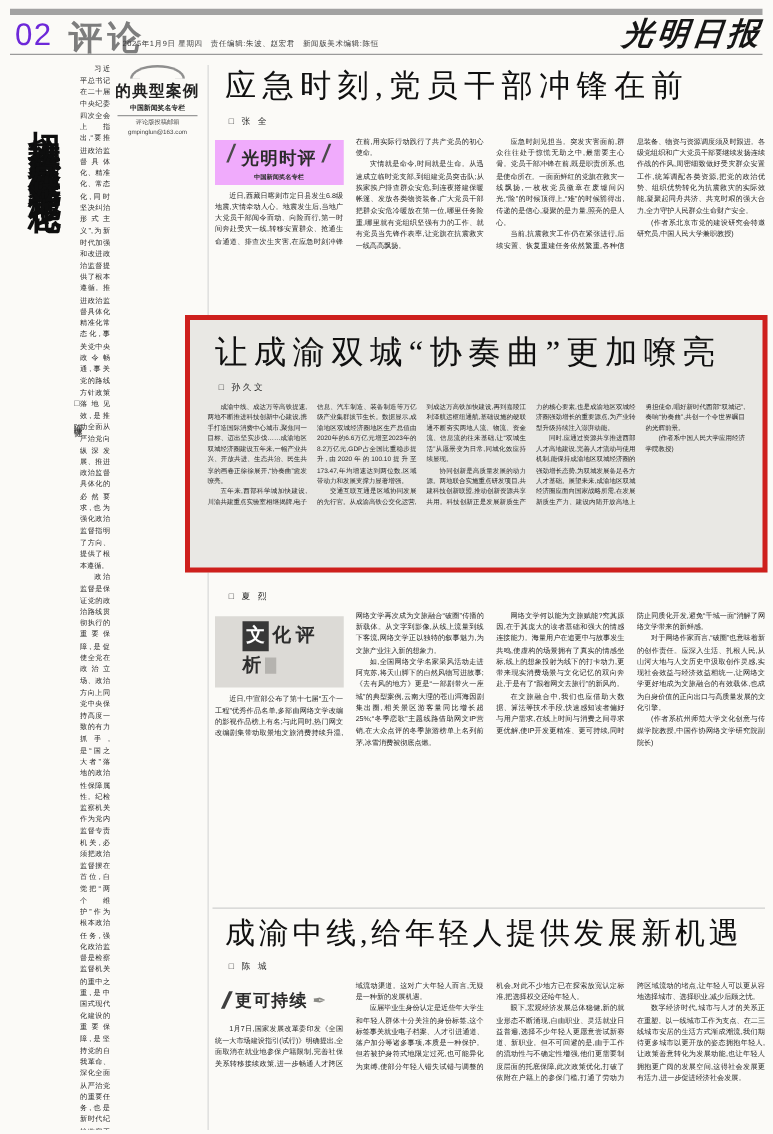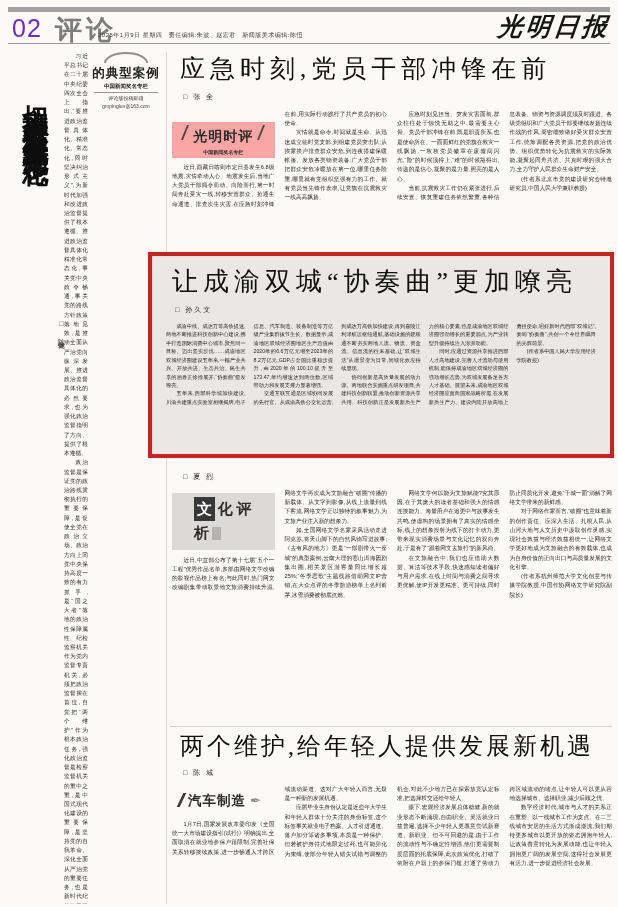--- a/index.html
+++ b/index.html
@@ -43,21 +43,21 @@
             font-weight:bold; font-size:26px; letter-spacing:3.5px; color:#0e0e0e; height:505px; margin-left:6px; }
   .vauthor { position:absolute; right:-2px; top:236px; writing-mode:vertical-rl;
              font-size:7px; color:#333; letter-spacing:2px; }
 
   
   .top-article { left:172px; top:52px; width:440px; height:198px; }
   .top-article .headline { font-size:25px; letter-spacing:5px; margin-left:8px; }
   .top-article .kicker-author { display:block; margin:7px 0 0 11px; }
   .cols { column-gap:10px; }
   .top-body { margin-top:8px; height:142px; column-count:4; }
-  .badge-shiping { text-align:center; margin:12px 0 5px; background:#fca5a5; padding:3px 0 2px; }
+  .badge-shiping { text-align:center; margin:2px 0 5px; background:#f0abfc; padding:3px 0 2px; }
   .bs-title { display:inline-block; position:relative; font-size:14px; font-weight:bold;
               color:#2b2b2b; padding:0 10px; letter-spacing:1px; }
   .bs-title::before,.bs-title::after { content:""; position:absolute; top:0; width:2px; height:15px;
               background:#4a4a4a; transform:skewX(-22deg); }
   .bs-title::before { left:1px; } .bs-title::after { right:1px; }
   .bs-sub { font-size:5px; font-weight:bold; color:#333; }
 
   
   .featured { left:148px; top:252px; width:466px; height:206px; background:#e9e8e4;
               border:4px solid #ce201d; padding:8px 14px 6px; }
@@ -169,25 +169,25 @@
         <p>网络文学何以能为文旅赋能?究其原因,在于其庞大的读者基础和强大的情感连接能力。海量用户在追更中与故事发生共鸣,使虚构的场景拥有了真实的情感坐标,线上的想象投射为线下的打卡动力,更带来现实消费场景与文化记忆的双向奔赴,于是有了“跟着网文去旅行”的新风尚。</p>
         <p>在文旅融合中,我们也应借助大数据、算法等技术手段,快速感知读者偏好与用户需求,在线上时间与消费之间寻求更优解,使IP开发更精准、更可持续,同时防止同质化开发,避免“千城一面”消解了网络文学带来的新鲜感。</p>
         <p>对于网络作家而言,“破圈”也意味着新的创作责任。应深入生活、扎根人民,从山河大地与人文历史中汲取创作灵感,实现社会效益与经济效益相统一,让网络文学更好地成为文旅融合的有效载体,也成为自身价值的正向出口与高质量发展的文化引擎。</p>
       </div>
     <p class="endnote">(作者系杭州师范大学文化创意与传媒学院教授,中国作协网络文学研究院副院长)</p>
   </div>
 </div>
 
 <div class="abs hdivider"></div>
 <div class="abs policy-article">
-  <div class="headline">两个维护,给年轻人提供发展新机遇</div>
+  <div class="headline">成渝中线,给年轻人提供发展新机遇</div>
   <span class="kicker-author">□ 陈 城</span>
   <div class="bodyflow cols policy-body">
     <div class="badge-suibi">
-      <span class="bns-bar"></span><span class="bns-title">汽车制造</span><span class="bns-pen">✒</span>
+      <span class="bns-bar"></span><span class="bns-title">更可持续</span><span class="bns-pen">✒</span>
     </div>
     <div>
         <p>1月7日,国家发展改革委印发《全国统一大市场建设指引(试行)》明确提出,全面取消在就业地参保户籍限制,完善社保关系转移接续政策,进一步畅通人才跨区域流动渠道。这对广大年轻人而言,无疑是一种新的发展机遇。</p>
         <p>应届毕业生身份认定是近些年大学生和年轻人群体十分关注的身份标签,这个标签事关就业电子档案、人才引进通道、落户加分等诸多事项,本质是一种保护。但若被护身符式地限定过死,也可能异化为束缚,使部分年轻人错失试错与调整的机会,对此不少地方已在探索放宽认定标准,把选择权交还给年轻人。</p>
         <p>眼下,宏观经济发展总体稳健,新的就业形态不断涌现,自由职业、灵活就业日益普遍,选择不少年轻人更愿意尝试新赛道、新职业。但不可回避的是,由于工作的流动性与不确定性增强,他们更需要制度层面的托底保障,此次政策优化,打破了依附在户籍上的参保门槛,打通了劳动力跨区域流动的堵点,让年轻人可以更从容地选择城市、选择职业,减少后顾之忧。</p>
         <p>数字经济时代,城市与人才的关系正在重塑。以一线城市工作为支点、在二三线城市安居的生活方式渐成潮流,我们期待更多城市以更开放的姿态拥抱年轻人,让政策善意转化为发展动能,也让年轻人拥抱更广阔的发展空间,这得社会发展更有活力,进一步促进经济社会发展。</p>
       </div>
   </div>
 </div>
 

